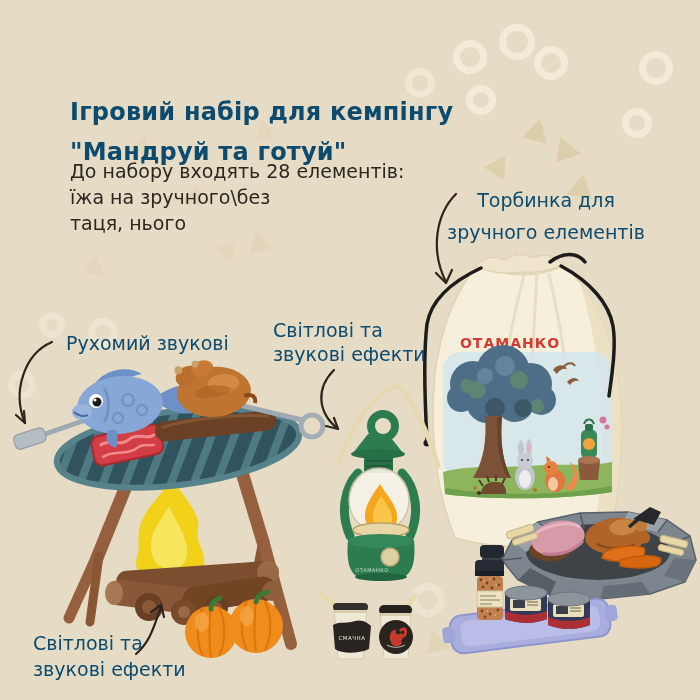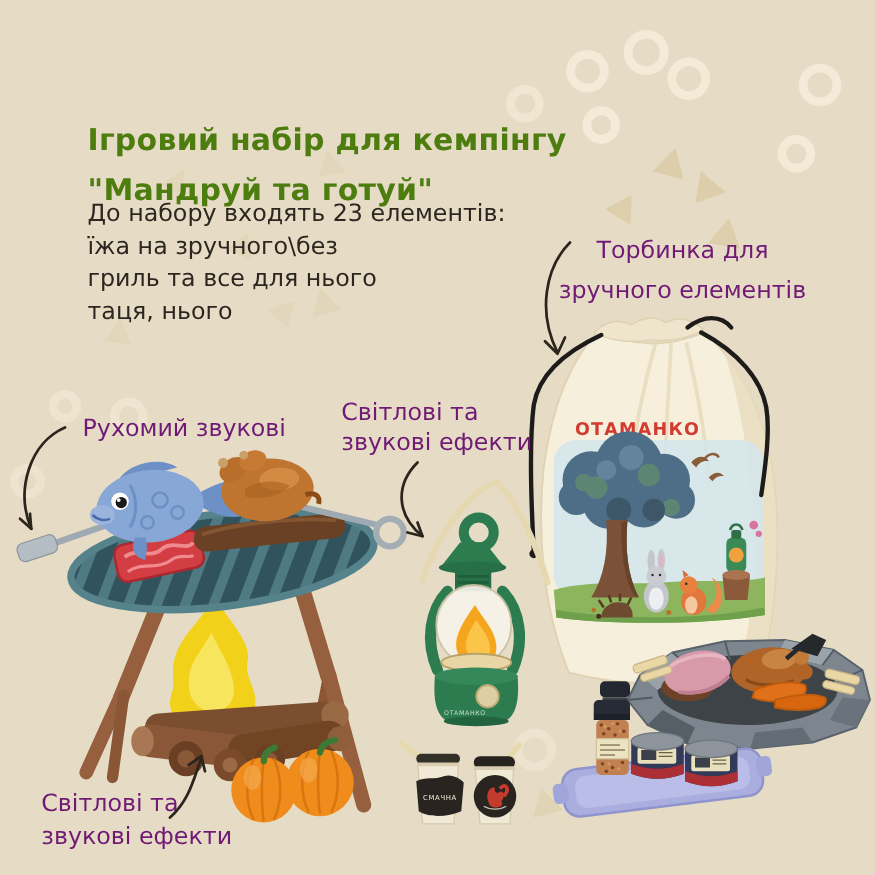--- a/index.html
+++ b/index.html
@@ -1,24 +1,24 @@
 <!DOCTYPE html>
 <html><head>
 <meta charset="utf-8">
 <style>
   html,body{margin:0;padding:0;background:#e6dcc6;}
   .canvas{position:relative;width:700px;height:700px;background:#e6dcc6;overflow:hidden;
           font-family:"DejaVu Sans",sans-serif;color:#221d15;}
   .ring{position:absolute;border:7px solid #f3ebd7;border-radius:50%;box-sizing:border-box;}
   .tri{position:absolute;background:#d9cba2;clip-path:polygon(50% 0,100% 88%,0 88%);}
   .title{position:absolute;left:70px;top:76px;font-size:24px;font-weight:bold;
-         line-height:40px;letter-spacing:.2px;color:#4d7c0f;}
+         line-height:40px;letter-spacing:.2px;color:#0c4a6e;}
   .title span{display:block;}
   .desc{position:absolute;left:70px;top:158px;font-size:19px;line-height:26px;color:#2b261f;}
-  .callout{position:absolute;font-size:19px;color:#701a75;}
+  .callout{position:absolute;font-size:19px;color:#0c4a6e;}
   .callout span{display:block;}
   .co-bag{left:440px;top:184px;width:212px;text-align:center;line-height:32px;}
   .co-move{left:66px;top:332px;}
   .co-lantern{left:273px;top:318px;line-height:24px;}
   .co-fire{left:33px;top:630px;line-height:26px;}
   svg.layer{position:absolute;}
   .arrows{left:0;top:0;width:700px;height:700px;pointer-events:none;}
 </style>
 </head>
 <body>
@@ -363,23 +363,22 @@
       <path d="M92,39 C97,33 100,40 95,45" stroke="#c43a2c" stroke-width="3" fill="none"></path>
       <path d="M79,53 C84,56 92,56 97,53" stroke="#efe6d2" stroke-width="1" fill="none" opacity=".8"></path>
     </g>
   </svg>
 
   <h1 class="title">
     <span>Ігровий набір для кемпінгу</span>
     <span>"Мандруй та готуй"</span>
   </h1>
   <div class="desc">
-    <div>До набору входять 23 елементів:</div>
+    <div>До набору входять 28 елементів:</div>
     <div>їжа на зручного\без</div>
-    <div>гриль та все для нього</div>
     <div>таця, нього</div>
   </div>
   <div class="callout co-bag">
     <span>Торбинка для</span>
     <span>зручного елементів</span>
   </div>
   <div class="callout co-move">
     <span>Рухомий звукові</span>
   </div>
   <div class="callout co-lantern">

